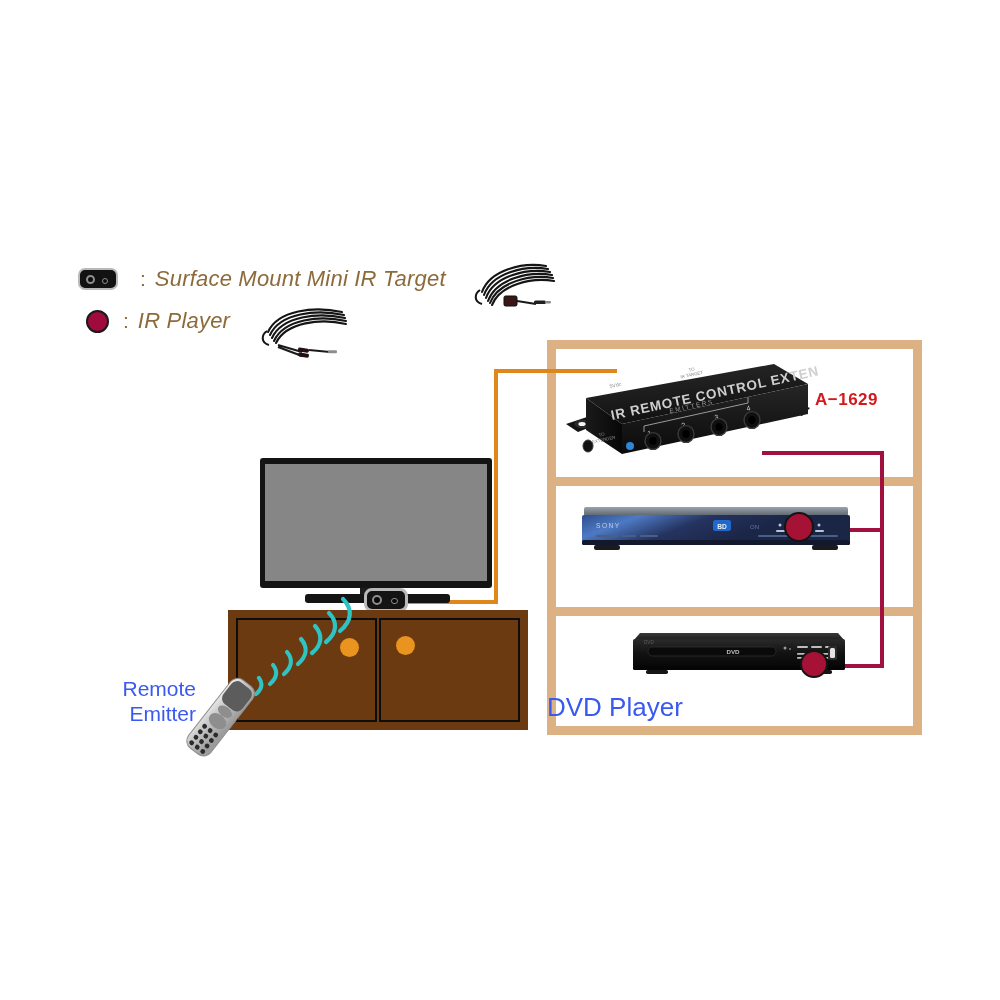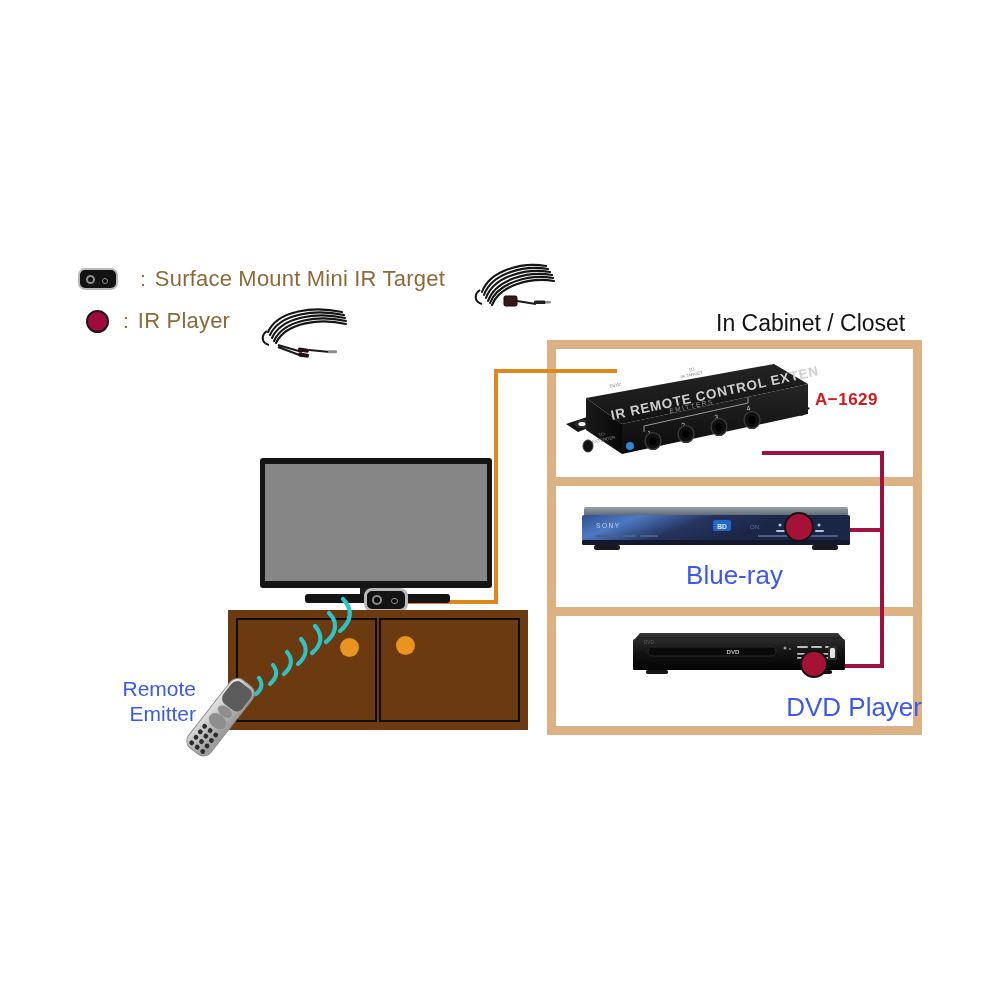--- a/index.html
+++ b/index.html
@@ -59,20 +59,21 @@
     color: #8c6a3a;
     font-size: 21px;
     margin: 0 9px 0 22px;
   }
   #legend-row-emitter .legend-colon { margin-left: 14px; }
   .legend-label {
     color: #8c6a3a;
     font-size: 22px;
     letter-spacing: 0.2px;
     white-space: nowrap;
+    font-style: italic;
   }
 
   
   #legend-cable-target { left: 468px; top: 252px; width: 92px; height: 62px; }
   #legend-cable-emitter { left: 258px; top: 302px; width: 90px; height: 60px; }
 
   
   #cabinet-title {
     left: 716px; top: 310px;
     font-size: 23px; color: #141414;
@@ -132,21 +133,21 @@
   
   #dvd-player { left: 630px; top: 630px; width: 218px; height: 48px; }
   #dvd-emitter-dot {
     left: 800px; top: 650px;
     width: 28px; height: 28px; border-radius: 50%;
     background: #a51236; border: 2.5px solid #141414;
     box-sizing: border-box;
   }
   #dvd-label {
     left: 547px; top: 692px; width: 375px;
-    text-align: right;
+    text-align: left;
     color: #3959f0; font-size: 26px;
   }
 
   
   #tv { left: 260px; top: 458px; width: 232px; height: 148px; }
   #tv-bezel {
     position: absolute; left: 0; top: 0;
     width: 232px; height: 130px;
     background: #141414;
     border-radius: 3px;
@@ -272,21 +273,20 @@
       <path d="M18,41 C28,20 63,16 88,22"></path>
     </g>
     <path d="M9,29 C3,33 3,41 11,43" fill="none" stroke="#151515" stroke-width="2.1"></path>
     <path d="M20,43 L44,50 M20,45 L44,54" stroke="#1a1a1a" stroke-width="2" fill="none"></path>
     <rect x="40" y="46" width="11" height="4" rx="1.6" fill="#241010" transform="rotate(9 45 48)"></rect>
     <rect x="40" y="51" width="11" height="4" rx="1.6" fill="#241010" transform="rotate(9 45 53)"></rect>
     <path d="M51,48 L72,50" stroke="#1a1a1a" stroke-width="2" fill="none"></path>
     <rect x="70" y="48.3" width="9" height="3" rx="1.2" fill="#8d8d8d"></rect>
   </svg>
 
-  <div class="abs" id="cabinet-title">In Cabinet / Closet</div>
 
   <div class="abs" id="cabinet-frame"></div>
   <div class="abs shelf-divider" id="shelf-divider-1"></div>
   <div class="abs shelf-divider" id="shelf-divider-2"></div>
 
   <div class="abs cable-orange" id="cable-o-h1"></div>
   <div class="abs cable-orange" id="cable-o-v1"></div>
   <div class="abs cable-orange" id="cable-o-h2"></div>
 
   <div class="abs cable-red" id="cable-r-h-top"></div>
@@ -391,21 +391,20 @@
     </g>
     <g fill="#4a5f86">
       <rect x="16" y="30" width="22" height="2" rx="1"></rect>
       <rect x="42" y="30" width="14" height="2" rx="1"></rect>
       <rect x="60" y="30" width="18" height="2" rx="1"></rect>
       <rect x="178" y="30" width="30" height="2" rx="1"></rect>
       <rect x="212" y="30" width="46" height="2" rx="1"></rect>
     </g>
   </svg>
   <div class="abs" id="bluray-emitter-dot"></div>
-  <div class="abs" id="bluray-label">Blue-ray</div>
 
   <svg class="abs" id="dvd-player" viewBox="0 0 218 48">
     <defs>
       <linearGradient id="dvFace" x1="0" y1="0" x2="0" y2="1">
         <stop offset="0" stop-color="#2a2a2a"></stop>
         <stop offset="0.5" stop-color="#121212"></stop>
         <stop offset="1" stop-color="#060606"></stop>
       </linearGradient>
       <linearGradient id="dvTop" x1="0" y1="0" x2="0" y2="1">
         <stop offset="0" stop-color="#3a3a3a"></stop>

